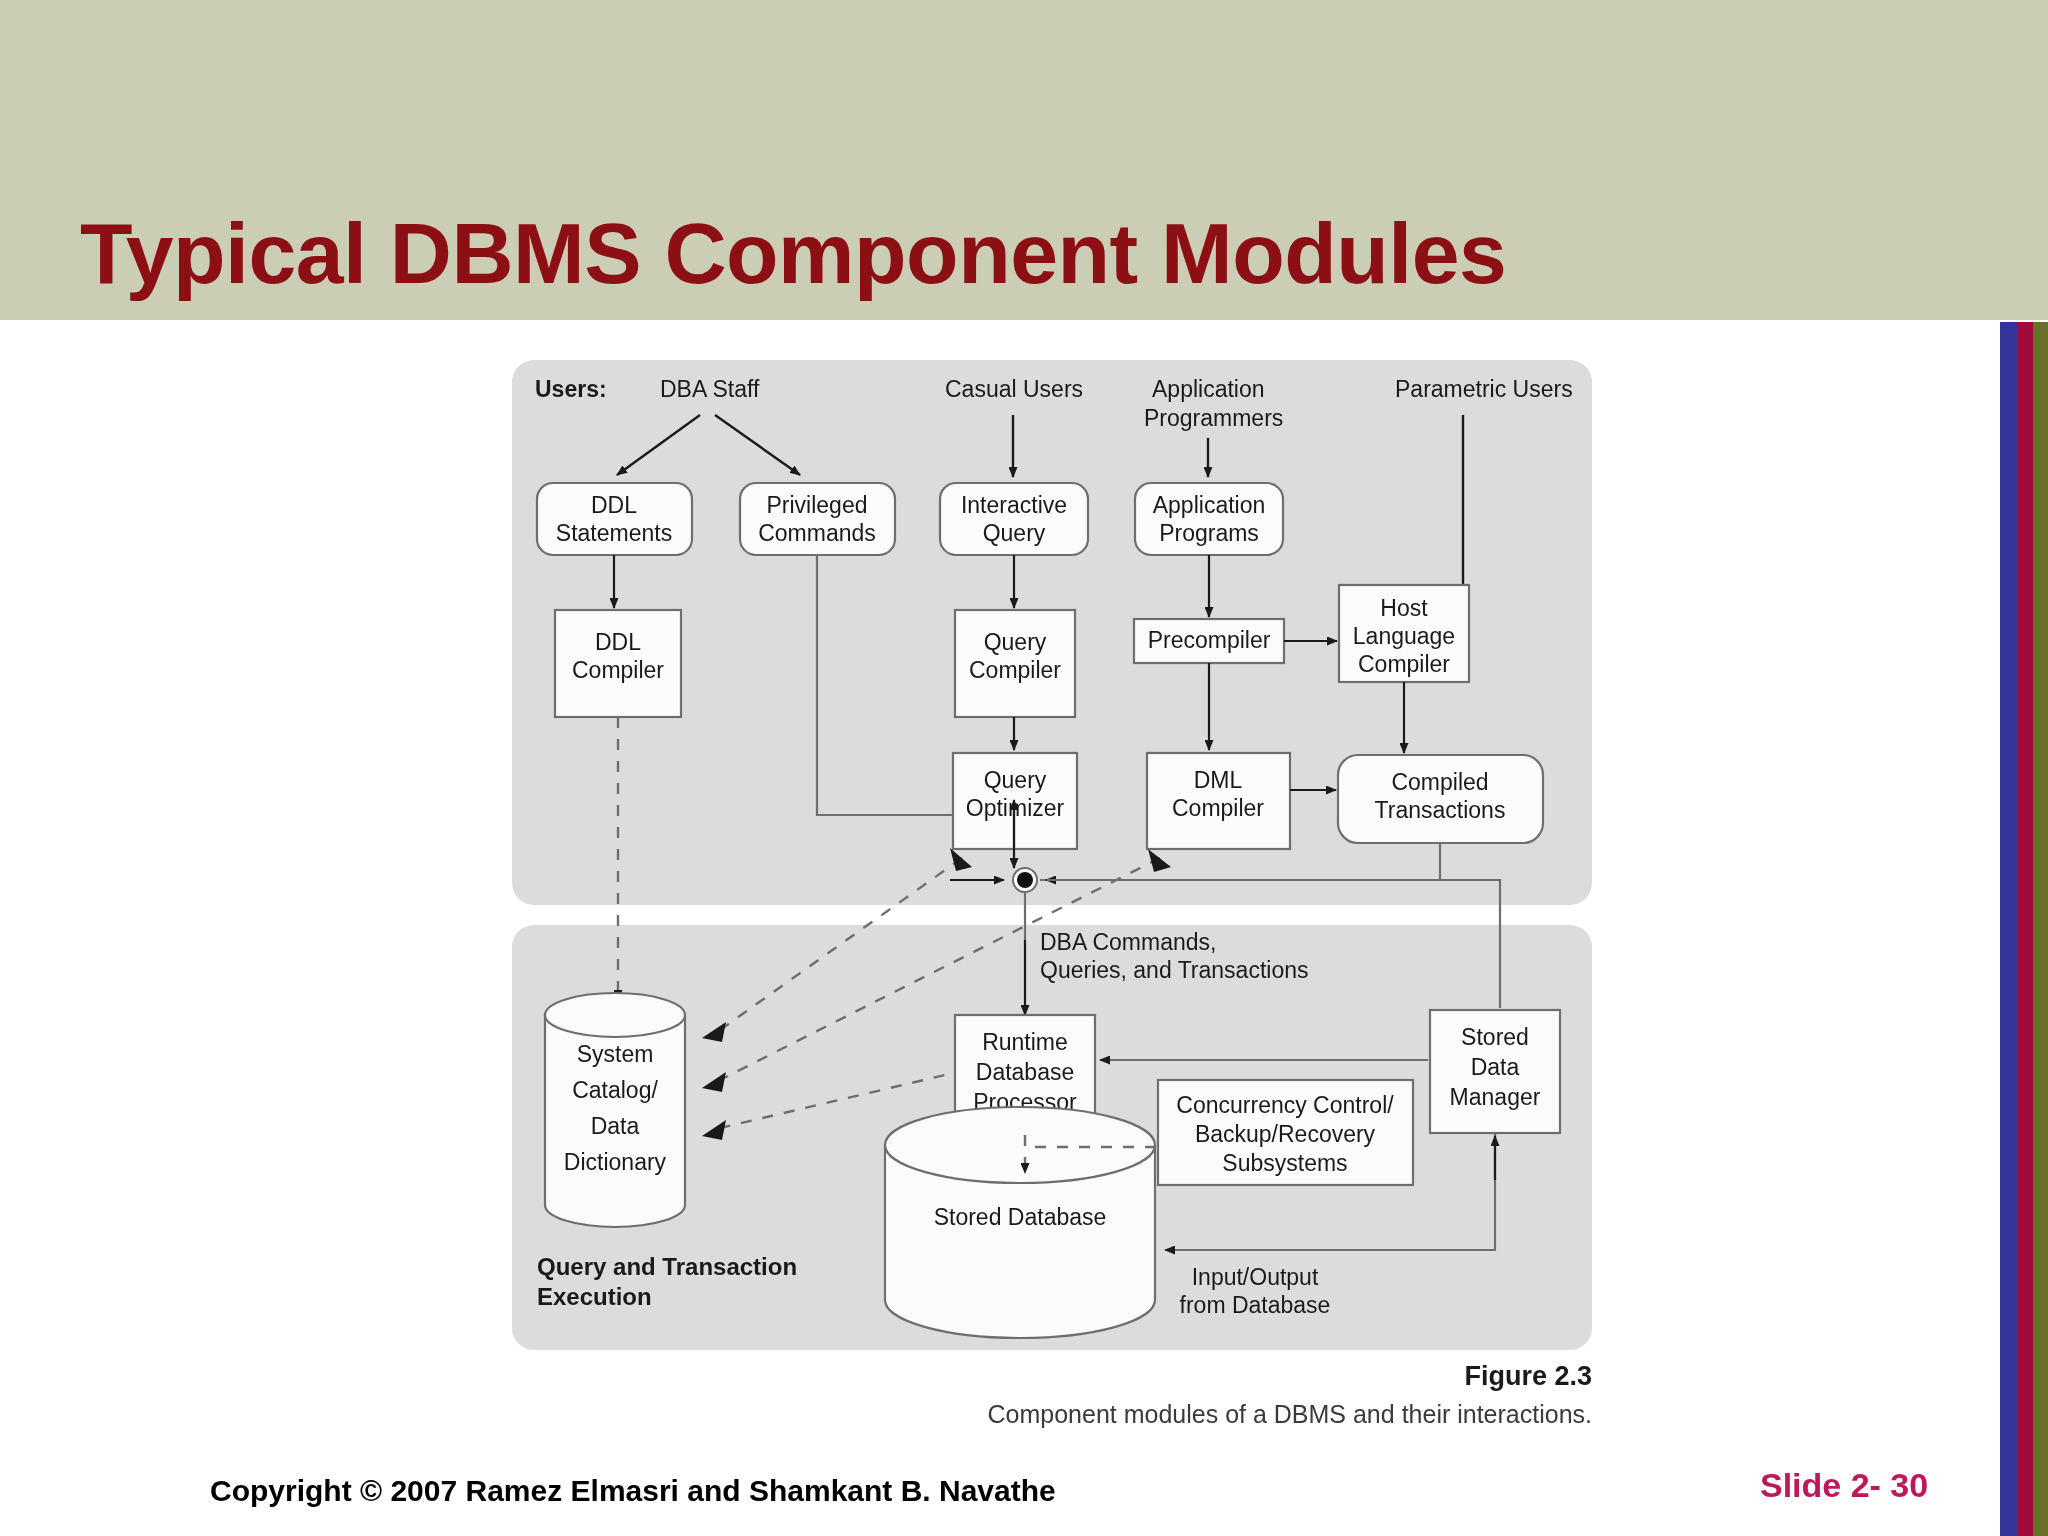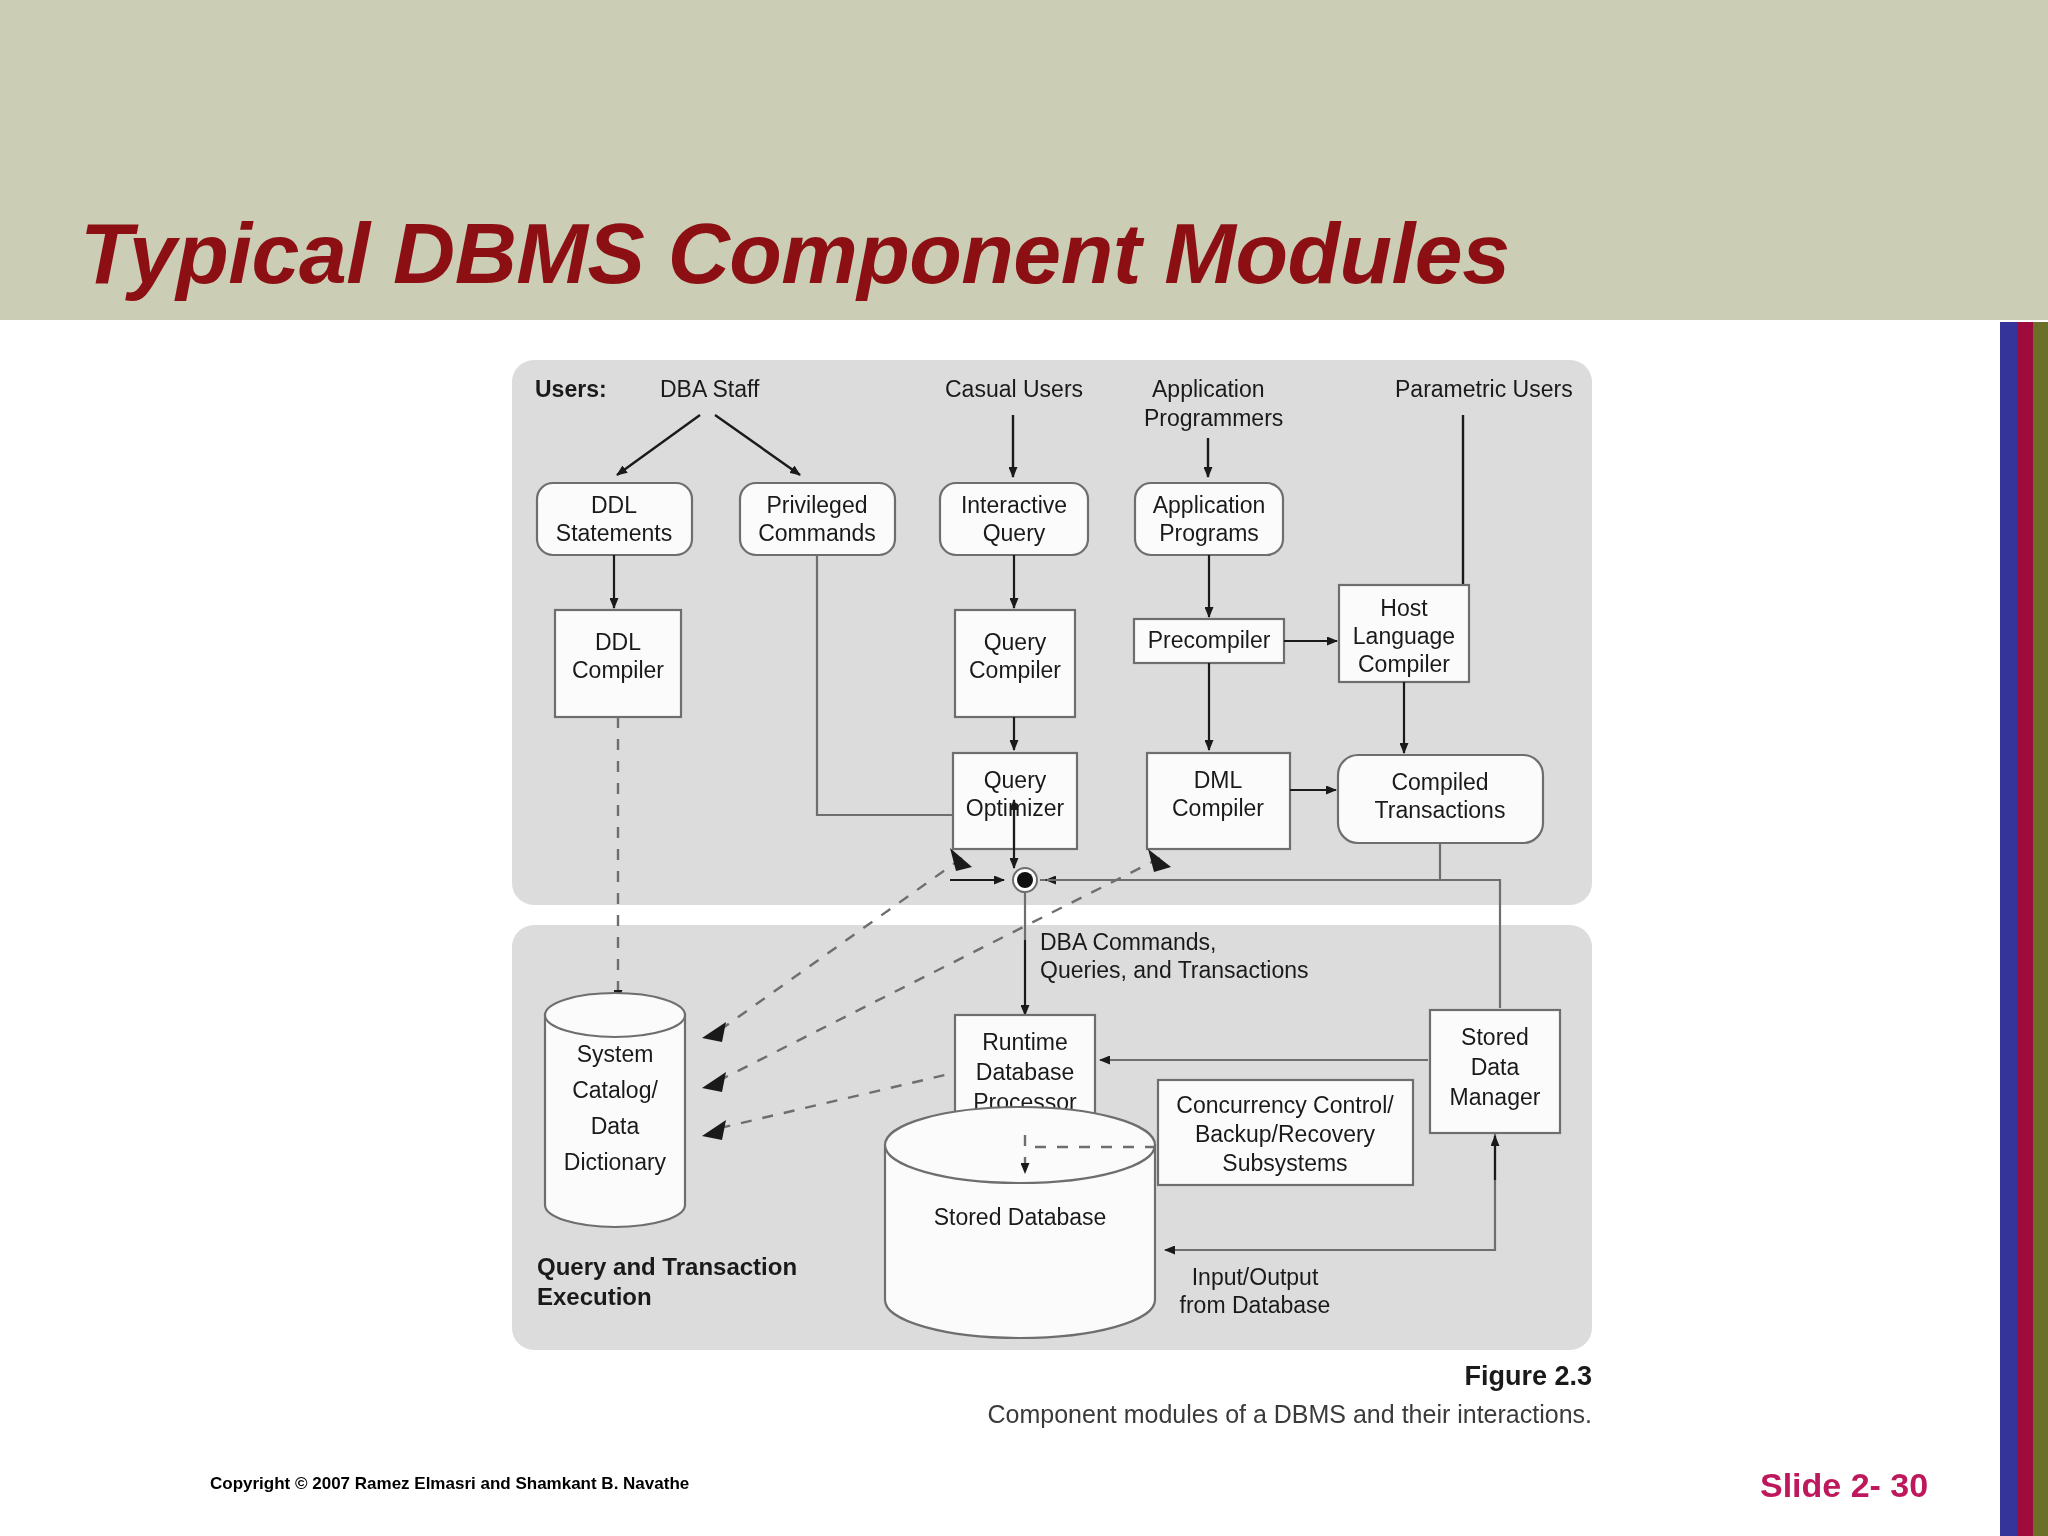--- a/index.html
+++ b/index.html
@@ -13,39 +13,38 @@
   #header-band{
     position:absolute;left:0;top:0;width:2048px;height:320px;
     background:#cbcdb4;
   }
   #slide-title{
     position:absolute;left:80px;top:152px;
     font-size:86px;line-height:1;
     color:#8c0f14;
     letter-spacing:-0.5px;
     white-space:nowrap;
-    font-style:italic;
   }
   #stripe-wrap{
     position:absolute;top:322px;left:2000px;width:48px;height:1214px;
     display:flex;
   }
   .stripe{height:100%;}
   #stripe-blue{width:17px;background:#34349b;}
   #stripe-crimson{width:16px;background:#9e0b3c;}
   #stripe-olive{width:15px;background:#6b7028;}
 
   #figure-area{
     position:absolute;left:0;top:320px;width:1728px;height:1100px;
   }
   #figure-svg{display:block;}
 
   #footer-copyright{
     position:absolute;left:210px;top:1474px;
-    font-size:17px;font-weight:bold;color:#000000;
+    font-size:30px;font-weight:bold;color:#000000;
     white-space:nowrap;
   }
   #footer-slide{
     position:absolute;left:1760px;top:1466px;
     font-size:34px;font-weight:bold;color:#be185d;
     white-space:nowrap;
   }
 </style>
 </head>
 <body>

